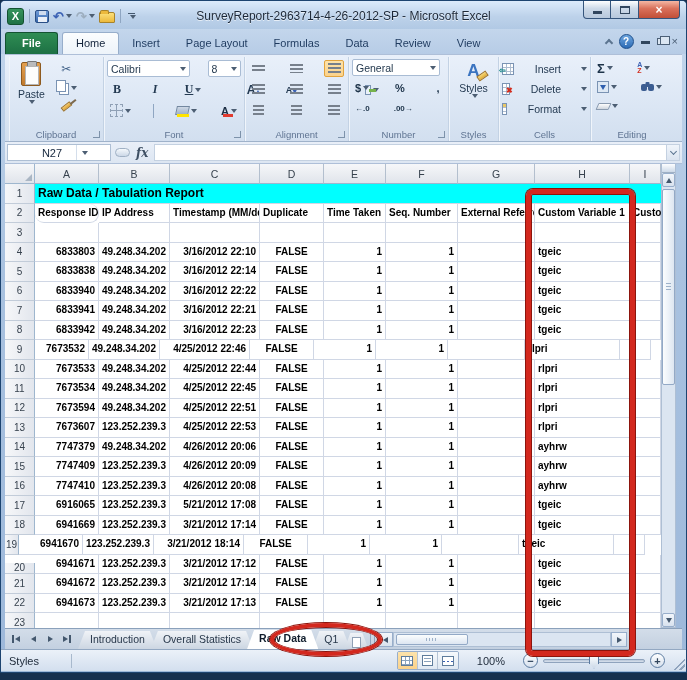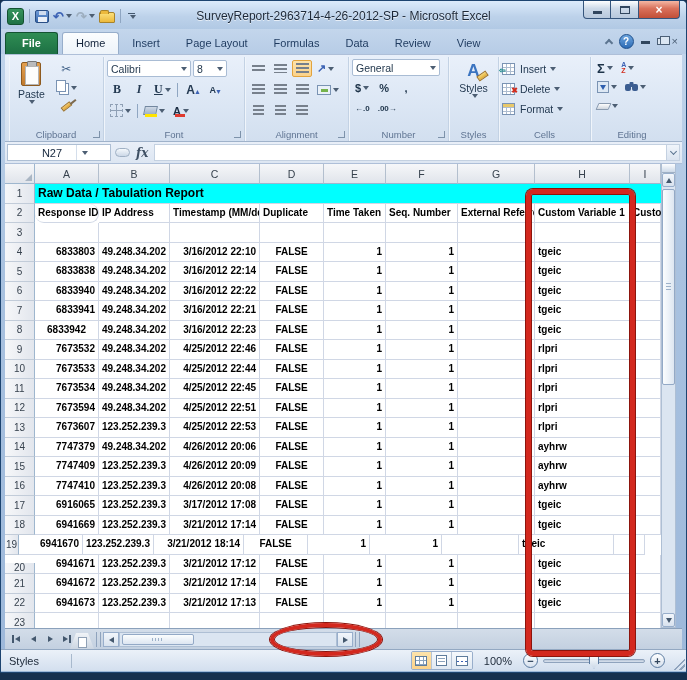--- a/index.html
+++ b/index.html
@@ -73,21 +73,21 @@
   .gbody { display:flex; height:100%; }
   .bigbtn { display:flex; flex-direction:column; align-items:center; justify-content:flex-start;
     padding:3px 5px; border:1px solid transparent; border-radius:3px; font-size:10.5px; color:#243a52; }
   .blabel { margin-top:2px; }
   .dd { width:0; height:0; border-left:3px solid transparent; border-right:3px solid transparent;
     border-top:4px solid #4c5e73; display:inline-block; margin-left:2px; }
   .minicol { display:flex; flex-direction:column; gap:2px; margin-left:2px; padding-top:2px; }
   .rbtn { height:17px; min-width:20px; display:flex; align-items:center; justify-content:center;
     border:1px solid transparent; border-radius:2px; font-size:10px; color:#243a52; padding:0 2px; }
   .rbtn.sel { background:linear-gradient(#fde3ab,#fbd28a); border-color:#e2a33d; }
-  .rrow { display:flex; align-items:center; gap:2px; height:19px; }
+  .rrow { display:flex; align-items:center; gap:18px; height:19px; }
   .fcol { display:flex; flex-direction:column; }
   .combo { background:#fff; border:1px solid #a9bcd4; border-radius:2px; height:17px;
     font-size:10.5px; color:#1d3platform349; color:#1d3349; display:flex; align-items:center; padding:0 3px; justify-content:space-between; }
   
   .ic-clipboard { width:20px; height:24px; background:linear-gradient(#e4a04f,#c17a2e);
     border:1px solid #8d5a20; border-radius:2px; position:relative; }
   .ic-clipboard::before { content:""; position:absolute; left:5px; top:-2px; width:8px; height:4px;
     background:#b9babc; border:1px solid #77787a; border-radius:1px; }
   .ic-clipboard::after { content:""; position:absolute; left:3px; top:3px; width:12px; height:17px; background:#fdfdfd; border:1px solid #b5b5b5; }
   .g-cut { color:#3c5d85; font-size:12px; }
@@ -225,21 +225,21 @@
     background:linear-gradient(#f6f9fc,#dfe8f2); border-right:1px solid #b6c4d6; }
   .vb:last-child { border-right:none; }
   .vb.sel { background:linear-gradient(#fde3ab,#fbd28a); }
   .ic-vnormal { width:12px; height:10px; border:1px solid #5e7c9c; background:
     repeating-linear-gradient(90deg, transparent 0 3px, #8ba3bd 3px 4px),
     repeating-linear-gradient(transparent 0 3px, #8ba3bd 3px 4px), #fff; }
   .ic-vpage { width:11px; height:11px; border:1px solid #5e7c9c; background:#fff; position:relative; }
   .ic-vpage::after { content:""; position:absolute; left:1px; right:1px; top:2px; height:1px; background:#8ba3bd; box-shadow:0 3px 0 #8ba3bd; }
   .ic-vbreak { width:12px; height:10px; border:1px solid #5e7c9c; background:#fff; position:relative; }
   .ic-vbreak::after { content:""; position:absolute; top:4px; left:0; right:0; height:1px; background:repeating-linear-gradient(90deg,#3c62b4 0 2px, transparent 2px 4px); }
-  .zoomtxt { font-size:11px; color:#1c2838; margin:0 6px; }
+  .zoomtxt { font-size:11px; color:#1c2838; margin:0 13px; }
   .zbtn { width:15px; height:15px; border-radius:50%; border:1px solid #5a7aa0; background:linear-gradient(#fdfeff,#d7e1ee);
     display:flex; align-items:center; justify-content:center; font-size:11px; font-weight:bold; color:#33475e; line-height:10px; }
   .ztrack { width:102px; height:4px; background:linear-gradient(#b8c6d8,#d9e2ee); border:1px solid #8fa3bd; border-radius:2px; position:relative; }
   .ztick { position:absolute; left:50%; top:-3px; width:1px; height:10px; background:#8fa3bd; }
   .zthumb { position:absolute; left:50%; top:-5px; margin-left:-5px; width:10px; height:14px;
     background:linear-gradient(#fdfeff,#ccd9e8); border:1px solid #5a7aa0;
     clip-path:polygon(0 0,100% 0,100% 62%,50% 100%,0 62%); }
   .grip { position:absolute; right:1px; bottom:1px; width:13px; height:13px;
     background:repeating-linear-gradient(135deg, transparent 0 2px, #8fa3bd 2px 4px);
     clip-path:polygon(100% 0,100% 100%,0 100%); }
@@ -642,33 +642,33 @@
             <div class="cell" style="width: 90px; text-align: right;">3/16/2012 22:21</div>
             <div class="cell" style="width: 64px; text-align: center;">FALSE</div>
             <div class="cell" style="width: 62px; text-align: right;">1</div>
             <div class="cell" style="width: 72px; text-align: right;">1</div>
             <div class="cell" style="width: 77px; text-align: left;"></div>
             <div class="cell" style="width: 95px; text-align: left;">tgeic</div>
             <div class="cell" style="width: 31px; text-align: left; overflow: visible;"></div>
           </div>
           <div class="sheet-row" style="height: 19.5px;">
             <div class="rownum" style="width: 30px;">8</div>
-            <div class="cell" style="width: 64px; text-align: center;">6833942</div>
+            <div class="cell" style="width: 64px; text-align: right;">6833942</div>
             <div class="cell" style="width: 71px; text-align: left;">49.248.34.202</div>
             <div class="cell" style="width: 90px; text-align: right;">3/16/2012 22:23</div>
             <div class="cell" style="width: 64px; text-align: center;">FALSE</div>
             <div class="cell" style="width: 62px; text-align: right;">1</div>
             <div class="cell" style="width: 72px; text-align: right;">1</div>
             <div class="cell" style="width: 77px; text-align: left;"></div>
             <div class="cell" style="width: 95px; text-align: left;">tgeic</div>
             <div class="cell" style="width: 31px; text-align: left; overflow: visible;"></div>
           </div>
           <div class="sheet-row" style="height: 19.5px;">
             <div class="rownum" style="width: 30px;">9</div>
-            <div class="cell" style="width: 64px; text-align: right;">7673532</div>
+            <div class="cell" style="width: 54px; text-align: right;">7673532</div>
             <div class="cell" style="width: 71px; text-align: left;">49.248.34.202</div>
             <div class="cell" style="width: 90px; text-align: right;">4/25/2012 22:46</div>
             <div class="cell" style="width: 64px; text-align: center;">FALSE</div>
             <div class="cell" style="width: 62px; text-align: right;">1</div>
             <div class="cell" style="width: 72px; text-align: right;">1</div>
             <div class="cell" style="width: 77px; text-align: left;"></div>
             <div class="cell" style="width: 95px; text-align: left;">rlpri</div>
             <div class="cell" style="width: 31px; text-align: left; overflow: visible;"></div>
           </div>
           <div class="sheet-row" style="height: 19.5px;">
@@ -752,21 +752,21 @@
             <div class="cell" style="width: 62px; text-align: right;">1</div>
             <div class="cell" style="width: 72px; text-align: right;">1</div>
             <div class="cell" style="width: 77px; text-align: left;"></div>
             <div class="cell" style="width: 95px; text-align: left;">ayhrw</div>
             <div class="cell" style="width: 31px; text-align: left; overflow: visible;"></div>
           </div>
           <div class="sheet-row" style="height: 19.5px;">
             <div class="rownum" style="width: 30px;">17</div>
             <div class="cell" style="width: 64px; text-align: right;">6916065</div>
             <div class="cell" style="width: 71px; text-align: left;">123.252.239.3</div>
-            <div class="cell" style="width: 90px; text-align: right;">3/17/2012 17:08</div>
+            <div class="cell" style="width: 90px; text-align: right;">5/21/2012 17:08</div>
             <div class="cell" style="width: 64px; text-align: center;">FALSE</div>
             <div class="cell" style="width: 62px; text-align: right;">1</div>
             <div class="cell" style="width: 72px; text-align: right;">1</div>
             <div class="cell" style="width: 77px; text-align: left;"></div>
             <div class="cell" style="width: 95px; text-align: left;">tgeic</div>
             <div class="cell" style="width: 31px; text-align: left; overflow: visible;"></div>
           </div>
           <div class="sheet-row" style="height: 19.5px;">
             <div class="rownum" style="width: 30px;">18</div>
             <div class="cell" style="width: 64px; text-align: right;">6941669</div>
@@ -863,20 +863,26 @@
     <div class="navbtn">
         <span class="tri-lf"></span>
       </div>
     <div class="navbtn">
         <span class="tri-rt"></span>
       </div>
     <div class="navbtn">
         <span class="tri-rt"></span>
         <span class="navbar"></span>
       </div>
+    <div style="display:flex;align-items:flex-end;margin-left:8px;">
+        <div class="stab">Introduction</div>
+        <div class="stab">Overall Statistics</div>
+        <div class="stab active">Raw Data</div>
+        <div class="stab">Q1</div>
+      </div>
     <div class="stab-stub"></div>
     <div class="tabsplit"></div>
     <div class="hscroll">
       <div class="hbtn">
           <span class="tri-lf"></span>
         </div>
       <div class="htrack">
           <div class="hthumb"></div>
         </div>
       <div class="hbtn">

